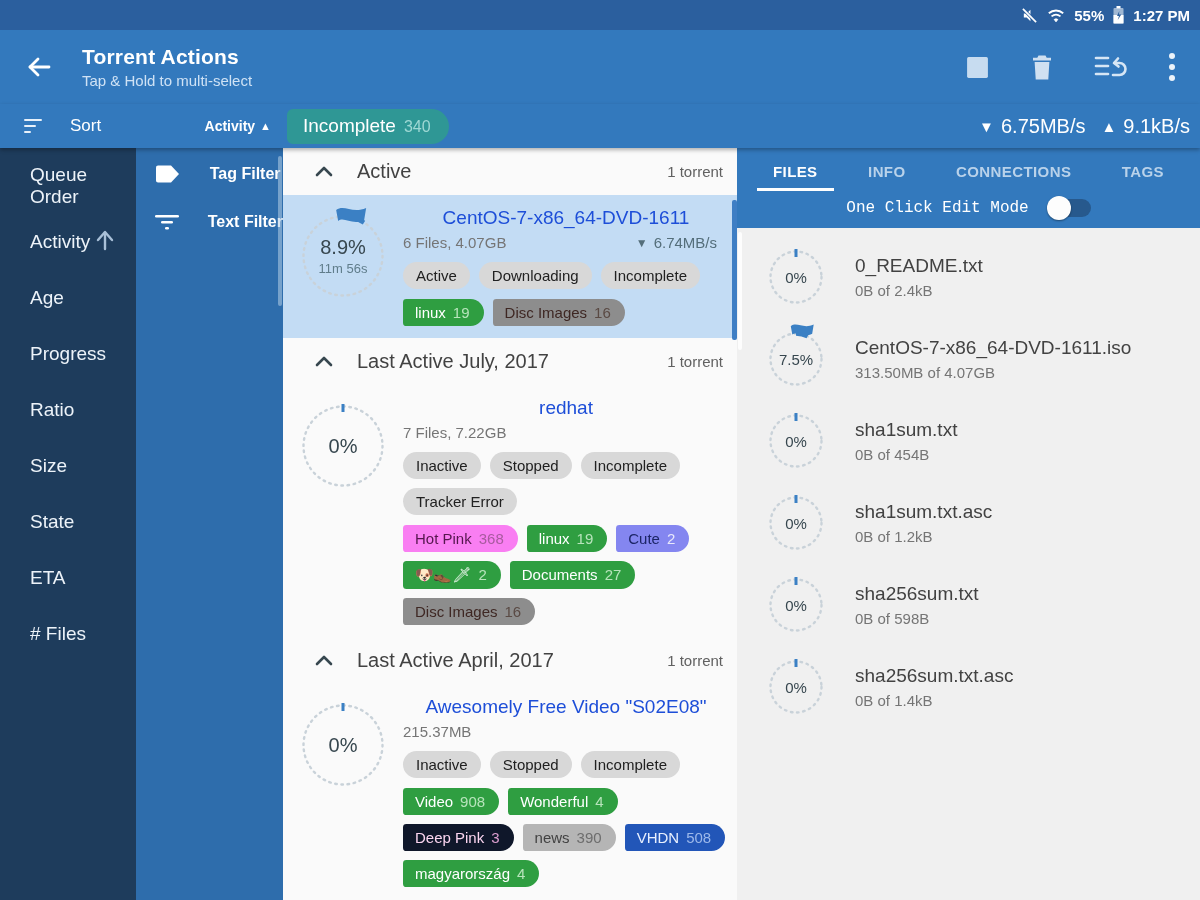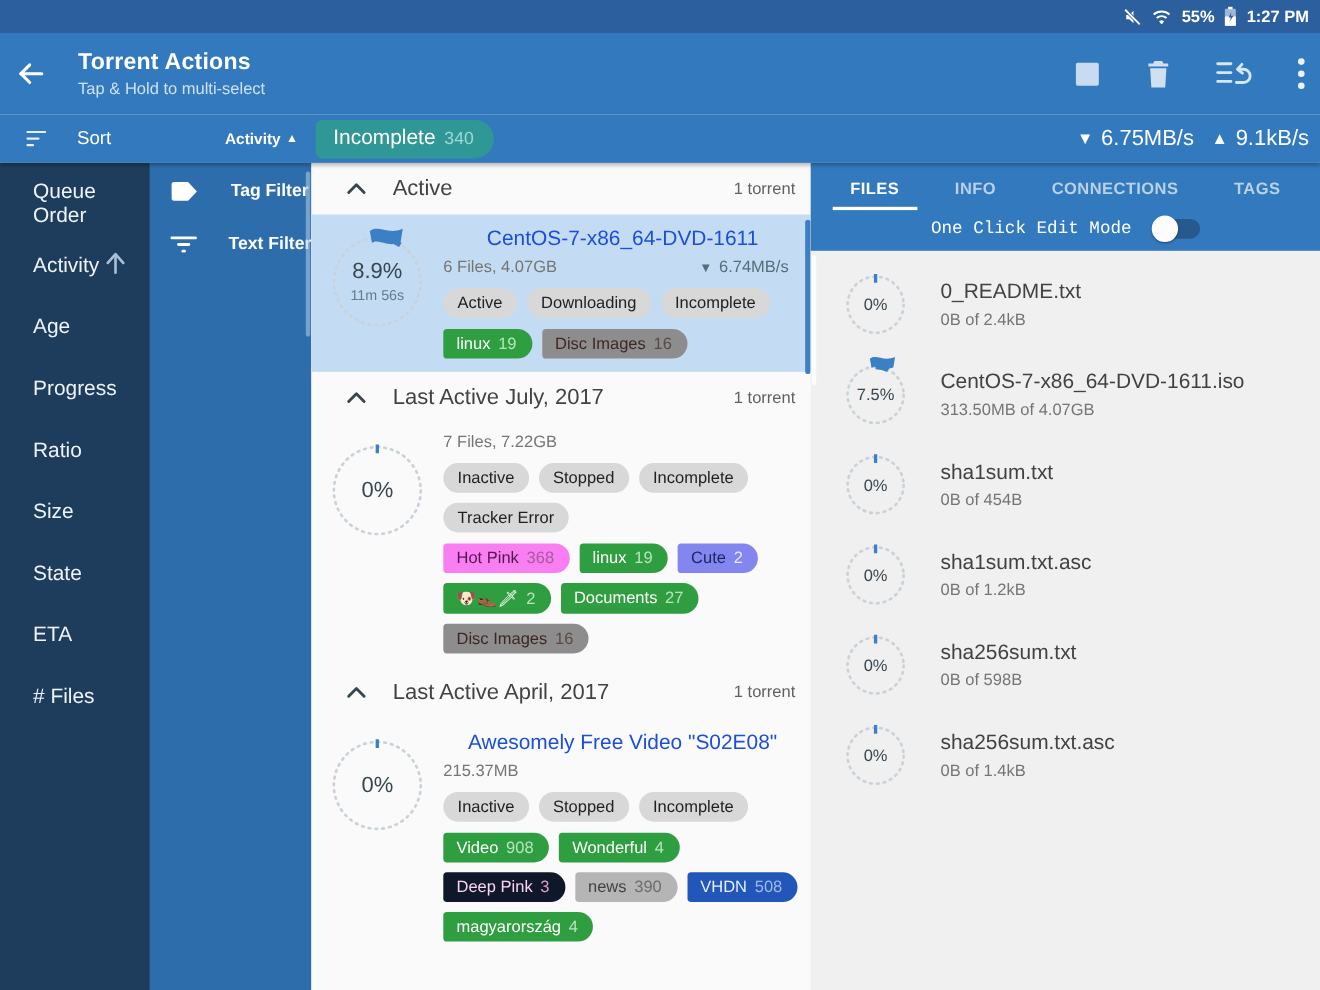--- a/index.html
+++ b/index.html
@@ -4,21 +4,21 @@
 <style>
   * { margin:0; padding:0; box-sizing:border-box; }
   html,body { width:1200px; height:900px; overflow:hidden; }
   body { font-family:"Liberation Sans", sans-serif; background:#000; }
   .screen { width:1200px; height:900px; position:relative; overflow:hidden; background:#fafafa; display:flex; flex-direction:column; }
 
   
   .status-bar { height:30px; background:#2b5f9e; display:flex; align-items:center; justify-content:flex-end; gap:9px; padding:0 10px; color:#fff; font-size:15px; font-weight:bold; flex:0 0 auto; }
 
   
-  .app-bar { height:74px; background:#3379bd; display:flex; align-items:center; padding:0 5px; flex:0 0 auto; }
+  .app-bar { height:74px; background:#3379bd; display:flex; align-items:center; padding:0 16px; flex:0 0 auto; }
   .back-btn { width:44px; height:44px; display:flex; align-items:center; justify-content:center; cursor:pointer; }
   .titles { margin-left:22px; }
   .app-title { color:#fff; font-size:21px; font-weight:bold; letter-spacing:.2px; }
   .app-subtitle { color:#cfe2f5; font-size:15px; margin-top:3px; }
   .appbar-actions { margin-left:auto; display:flex; align-items:center; gap:40px; padding-right:8px; }
   .action-icon { display:flex; align-items:center; justify-content:center; cursor:pointer; }
 
   
   .filter-bar { height:44px; background:#3379bd; display:flex; align-items:center; flex:0 0 auto; position:relative; z-index:3; box-shadow:0 2px 4px rgba(0,0,0,.3); }
   .sort-zone { width:283px; display:flex; align-items:center; padding:0 12px 0 24px; flex:0 0 auto; }
@@ -318,20 +318,21 @@
       <svg width="86" height="86">
                   <circle cx="43" cy="43" r="39.5" fill="none" stroke="#c9d2d9" stroke-width="2.4" stroke-dasharray="1.6 4.6" stroke-linecap="round"></circle>
                   <line x1="43" y1="1" x2="43" y2="9" stroke="#3b80c4" stroke-width="3"></line>
                 </svg>
       <span class="ptxt">
                   <span class="ppct" style="font-size:20px">0%</span>
                 </span>
     </span>
             </div>
       <div class="tbody">
+        <div class="tname">redhat</div>
         <div class="tmeta">
                 <span>7 Files, 7.22GB</span>
               </div>
         <div class="chips">
                 <span class="chip">Inactive</span>
                 <span class="chip">Stopped</span>
                 <span class="chip">Incomplete</span>
                 <span class="chip">Tracker Error</span>
               </div>
         <div class="tags">

